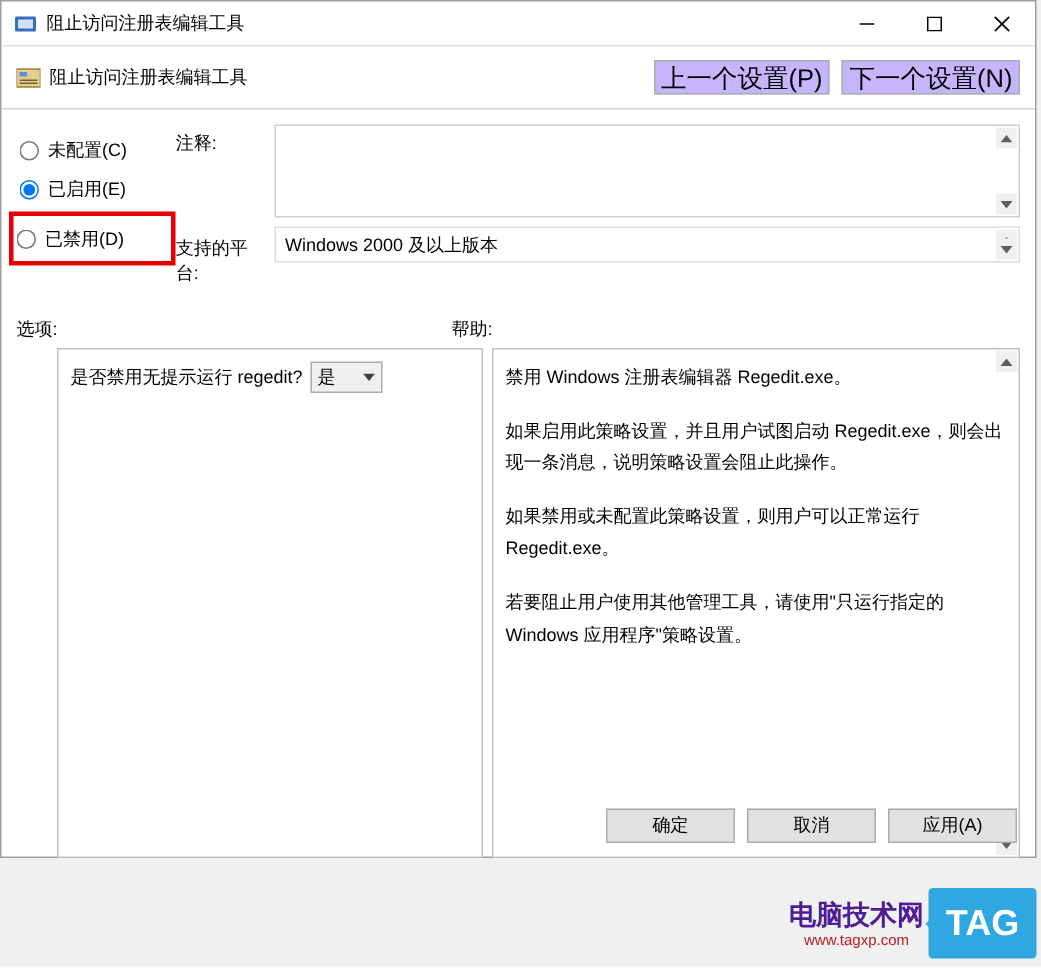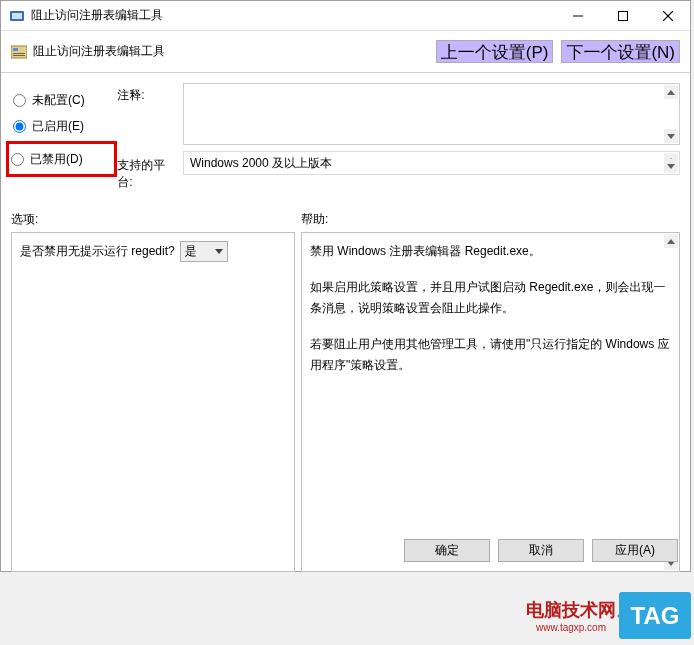--- a/index.html
+++ b/index.html
@@ -130,20 +130,21 @@
   .section-heads {
     display: flex;
     margin-top: 20px;
     margin-bottom: 4px;
   }
   .section-heads .left { width: 290px; padding-left: 0; }
   .section-heads .right { flex: 1; }
   .lower {
     display: flex;
     gap: 6px;
+    margin-left: 27px;
   }
   .options-panel, .help-panel {
     border: 1px solid #c0c0c0;
     background: #fff;
     height: 340px;
     padding: 8px;
     position: relative;
   }
   .options-panel { width: 284px; }
   .help-panel { flex: 1; line-height: 1.8; }
@@ -180,21 +181,21 @@
   }
   .help-panel p { margin: 0 0 14px 0; }
   .watermark1 {
     position: absolute;
     right: 78px;
     bottom: 12px;
     text-align: center;
     pointer-events: none;
     z-index: 10;
   }
-  .watermark1 .l1 { color: #b91c1c; font-weight: bold; font-size: 18px; }
+  .watermark1 .l1 { color: #4c1d95; font-weight: bold; font-size: 18px; }
   .watermark1 .l2 { color: #b91c1c; font-size: 10px; }
   .tag {
     position: absolute;
     right: 3px;
     bottom: 6px;
     width: 72px;
     height: 47px;
     background: #2fa7e0;
     display: flex;
     align-items: center;
@@ -327,20 +328,21 @@
             <span>是</span>
             <svg width="8" height="5" viewBox="0 0 8 5">
                 <polygon points="0,0 8,0 4,5" fill="#404040"></polygon>
               </svg>
           </div>
         </div>
       </div>
       <div class="help-panel">
         <p>禁用 Windows 注册表编辑器 Regedit.exe。</p>
         <p>如果启用此策略设置，并且用户试图启动 Regedit.exe，则会出现一条消息，说明策略设置会阻止此操作。</p>
+        <p>如果禁用或未配置此策略设置，则用户可以正常运行 Regedit.exe。</p>
         <p>若要阻止用户使用其他管理工具，请使用"只运行指定的 Windows 应用程序"策略设置。</p>
         <div class="scroll-btn up" style="top:1px">
           <svg width="8" height="5" viewBox="0 0 8 5">
               <polygon points="4,0 8,5 0,5" fill="#606060"></polygon>
             </svg>
         </div>
         <div class="scroll-btn down" style="bottom:1px">
           <svg width="8" height="5" viewBox="0 0 8 5">
               <polygon points="0,0 8,0 4,5" fill="#606060"></polygon>
             </svg>

